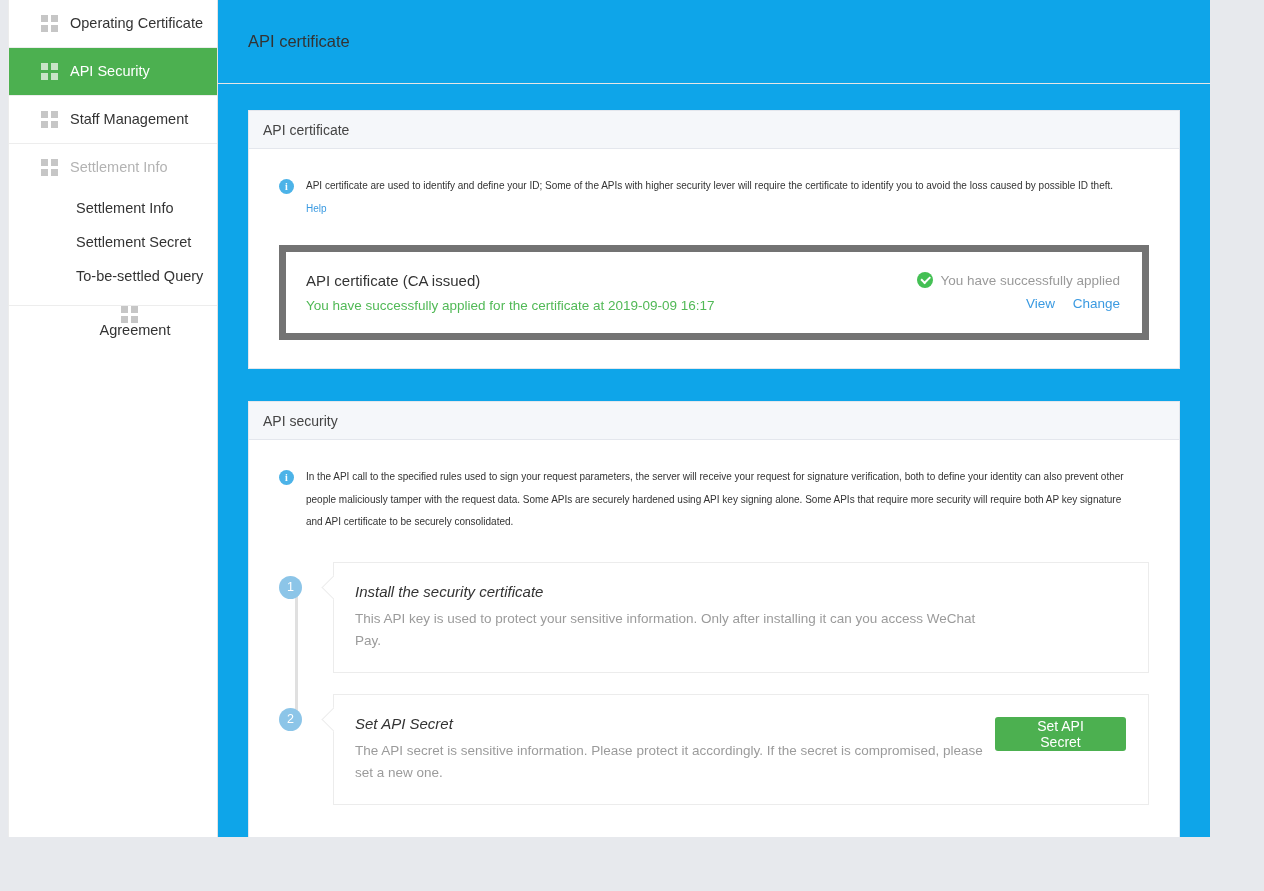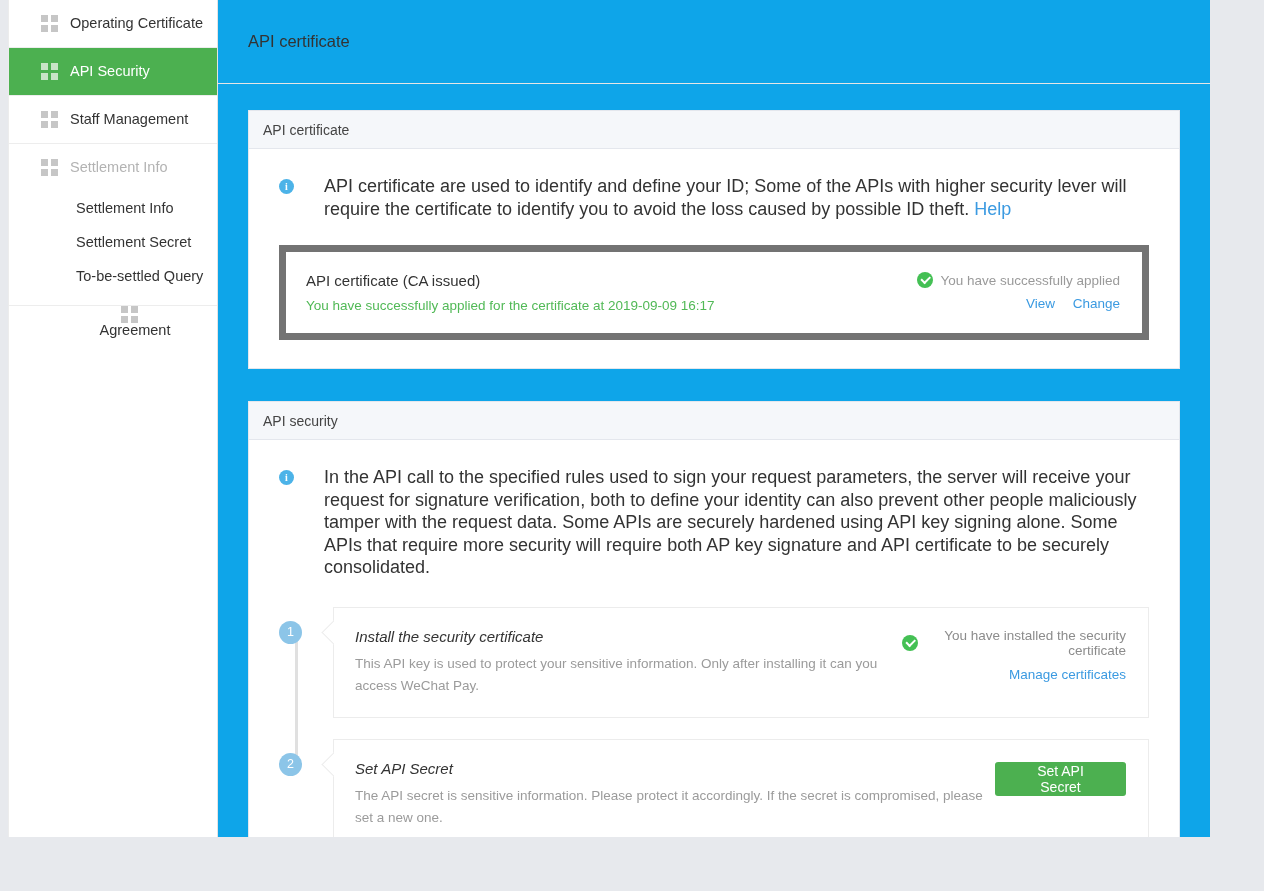--- a/index.html
+++ b/index.html
@@ -115,22 +115,22 @@
     background: #4cb3e8;
     color: #ffffff;
     font-size: 10px;
     font-weight: bold;
     line-height: 15px;
     text-align: center;
     font-family: "Liberation Serif", serif;
     margin-top: 4px;
   }
   .info-text {
-    margin-left: 30px;
-    font-size: 18px;
+    margin-left: 12px;
+    font-size: 10px;
     line-height: 22.5px;
     color: #333333;
     max-width: 828px;
   }
   .link { color: #3b9ae1; cursor: pointer; text-decoration: none; }
 
   
   .ca-card {
     margin-top: 25px;
     border: 7px solid #737373;
@@ -367,27 +367,20 @@
           <div class="steps">
             <div class="step-rail"></div>
 
             <div class="step">
               <div class="step-bullet">1</div>
               <div class="step-card">
                 <div class="step-main">
                   <div class="step-title">Install the security certificate</div>
                   <div class="step-desc">This API key is used to protect your sensitive information. Only after installing it can you access WeChat Pay.</div>
                 </div>
-                <div class="step-side step1-side">
-                  <div class="ok-line">
-                    <span class="check-icon"></span>
-                    <span class="ok-text">You have installed the security certificate</span>
-                  </div>
-                  <span class="manage-link">Manage certificates</span>
-                </div>
               </div>
             </div>
 
             <div class="step">
               <div class="step-bullet">2</div>
               <div class="step-card">
                 <div class="step-main">
                   <div class="step-title">Set API Secret</div>
                   <div class="step-desc">The API secret is sensitive information. Please protect it accordingly. If the secret is compromised, please set a new one.</div>
                 </div>

